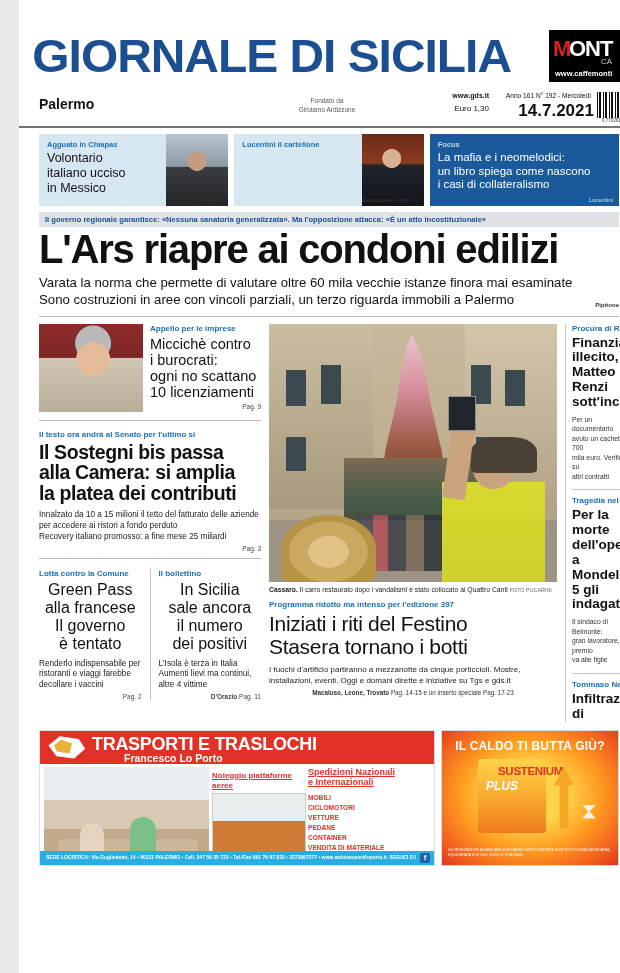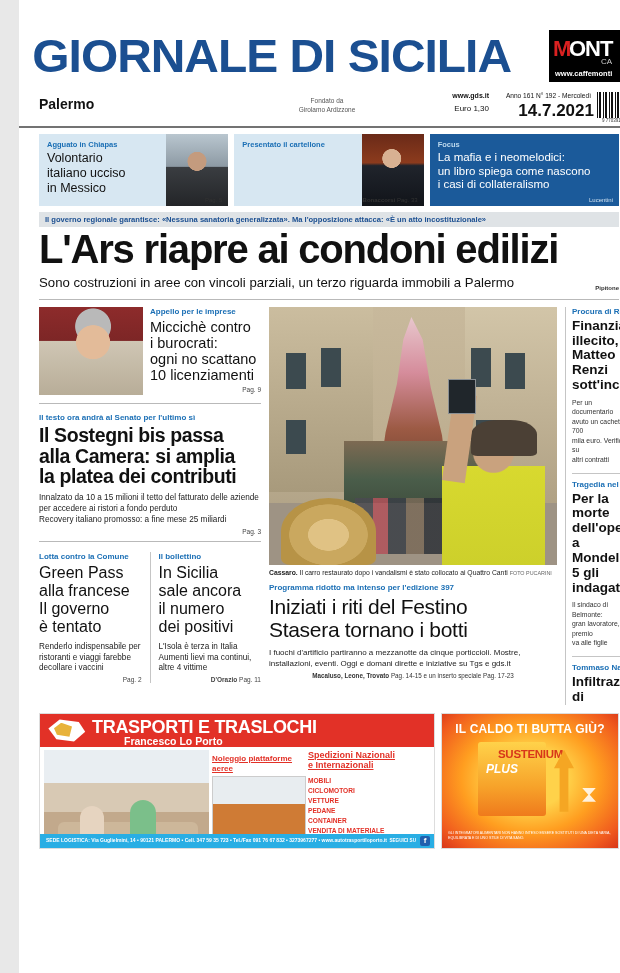--- a/index.html
+++ b/index.html
@@ -81,21 +81,21 @@
   .pref{font-size:6.5px;color:#444;text-align:right;margin-top:2px;}
   .pref b{font-weight:bold;}
 
   .sost{margin-top:9px;}
   .sost .h-big{font-size:19.5px;font-weight:bold;line-height:1.07;color:#111;letter-spacing:-0.4px;}
   .body-s{font-size:8.2px;line-height:1.33;color:#222;margin-top:6px;}
 
   .two-small{display:flex;margin-top:10px;gap:8px;}
   .small-col{flex:1;}
   .small-col.second{padding-left:8px;border-left:1px solid #c5c5c5;}
-  .h-small{font-size:16px;line-height:1.12;color:#111;}
+  .h-small{font-size:16px;line-height:1.12;color:#111;text-align:center;}
 
   
   .photo-main{width:288px;height:258px;position:relative;overflow:hidden;background:#b9a88c;}
   .ph-sky{position:absolute;inset:0;background:linear-gradient(#c8b99c,#bdae90 55%,#a79a80);}
   .ph-bldgL{position:absolute;left:0;top:0;width:36%;height:72%;
      background:linear-gradient(#cbbd9f,#a89a7c);}
   .ph-bldgR{position:absolute;right:0;top:0;width:32%;height:76%;
      background:linear-gradient(#d2c5a8,#b0a184);}
   .ph-win{position:absolute;background:#3c4a4f;}
   .ph-carro{position:absolute;left:36%;top:4%;width:28%;height:62%;
@@ -220,21 +220,21 @@
 in Messico</div>
       </div>
       <div class="t-photo">
           <div class="face1"></div>
         </div>
       <div class="t-ref">Pag. 5</div>
     </div>
 
     <div class="teaser light">
       <div class="t-txt">
-        <div class="t-kicker">Presentato il cartellone</div>
+        <div class="t-kicker">Lucentini il cartellone</div>
       </div>
       <div class="t-photo">
           <div class="face2"></div>
         </div>
       <div class="t-ref"><b>Bonaccorsi</b> <span>Pag. 33</span></div>
     </div>
 
     <div class="teaser dark">
       <div class="t-txt">
         <div class="t-kicker">Focus</div>
@@ -244,20 +244,21 @@
       </div>
       <div class="t-ref">Lucentini</div>
     </div>
   </div>
 
   <div class="banner">
     <div class="banner-txt">Il governo regionale garantisce: «Nessuna sanatoria generalizzata». Ma l'opposizione attacca: «È un atto incostituzionale»</div>
   </div>
   <div class="headline">L'Ars riapre ai condoni edilizi</div>
   <div class="standfirst">
+    <div>Varata la norma che permette di valutare oltre 60 mila vecchie istanze finora mai esaminate</div>
     <div>Sono costruzioni in aree con vincoli parziali, un terzo riguarda immobili a Palermo</div>
     <div class="sf-ref">Pipitone</div>
   </div>
   <div class="rule"></div>
 
   <div class="cols">
 
     <div class="col-left">
 
       <div class="micciche">

